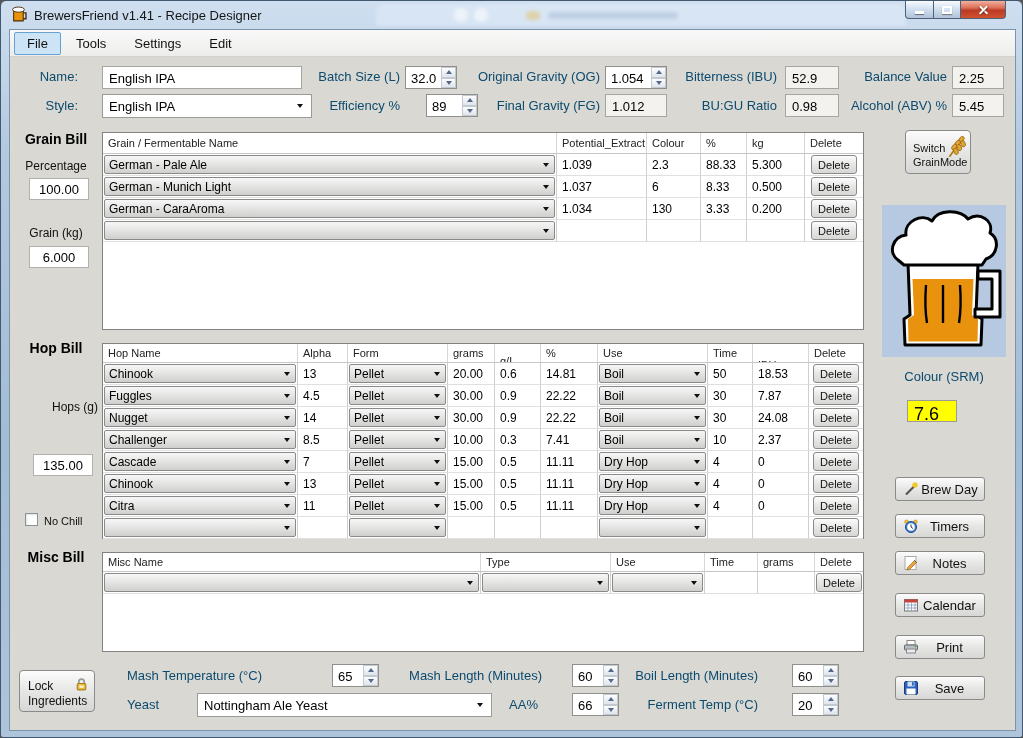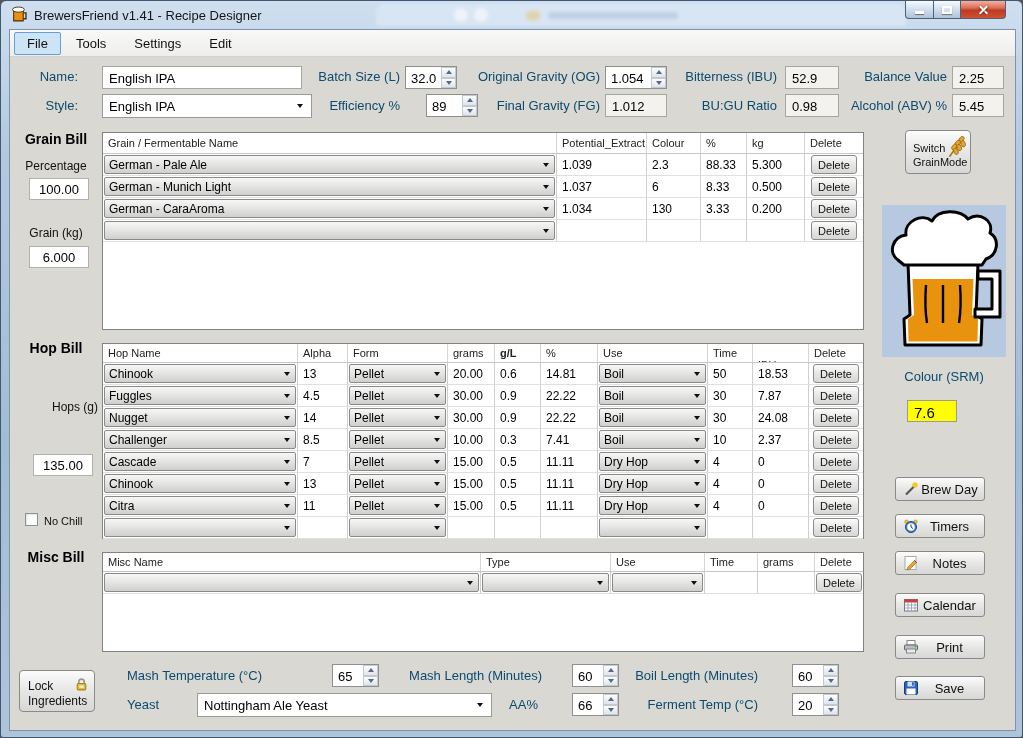--- a/index.html
+++ b/index.html
@@ -93,21 +93,21 @@
   .btn { box-sizing:border-box; background:linear-gradient(#fcfcfc,#e7e7e6 48%,#d7d7d5);
     border:1px solid #8a8a88; border-radius:3px; font-family:inherit; color:#111; }
   .del-btn { width:46px; height:19px; font-size:11px; padding:0; }
 
   
   .switch-btn { position:absolute; left:895px; top:100px; width:66px; height:44px; border-radius:4px;
     font-size:11px; line-height:14px; text-align:left; padding:6px 0 0 7px; }
   .switch-btn svg { position:absolute; right:3px; top:4px; }
   .mug-box { position:absolute; left:872px; top:175px; width:124px; height:152px; }
   .srm-box { position:absolute; left:897px; top:370px; width:50px; height:22px; box-sizing:border-box;
-    background:#ffff00; border:1px solid #9a9a97; font-size:15px; padding:3px 0 0 6px; }
+    background:#ffff00; border:1px solid #9a9a97; font-size:18px; padding:3px 0 0 6px; }
   .rbtn { position:absolute; left:885px; width:90px; height:24px; display:flex; align-items:center; font-size:13px; }
   .rbtn svg { margin-left:7px; flex:none; }
   .rbtn-label { flex:1; text-align:center; padding-right:4px; white-space:nowrap; }
 
   .lock-btn { position:absolute; left:9px; top:640px; width:76px; height:42px; border-radius:4px;
     font-size:12px; line-height:15px; text-align:left; padding:5px 0 0 8px; }
   .lock-btn svg { position:absolute; right:5px; top:6px; }
 
   .checkbox { position:absolute; width:13px; height:13px; box-sizing:border-box; background:#fff;
     border:1px solid #8b929a; box-shadow:inset 1px 1px 2px rgba(0,0,0,.12); }
@@ -282,21 +282,21 @@
         <div class="cell del-c"><button class="btn del-btn">Delete</button></div>
       </div>
     </div>
 
     <div class="panel" style="left:92px;top:313px;width:762px;height:196px;">
       <div class="thead g-hop" style="height:18px;">
         <div class="th" style="padding-top:3px;">Hop Name</div>
         <div class="th" style="padding-top:3px;">Alpha</div>
         <div class="th" style="padding-top:3px;">Form</div>
         <div class="th" style="padding-top:3px;">grams</div>
-        <div class="th" style="padding-top:3px;font-weight:bold;">g/L</div>
+        <div class="th" style="padding-top:11px;">g/L</div>
         <div class="th" style="padding-top:3px;">%</div>
         <div class="th" style="padding-top:3px;">Use</div>
         <div class="th" style="padding-top:3px;">Time</div>
         <div class="th" style="padding-top:15px;">IBU</div>
         <div class="th" style="padding-top:3px;">Delete</div>
       </div>
       <div class="trow g-hop">
         <div class="cell combo-c">
             <div class="tcombo">
               <span class="tcombo-text">Chinook</span>

